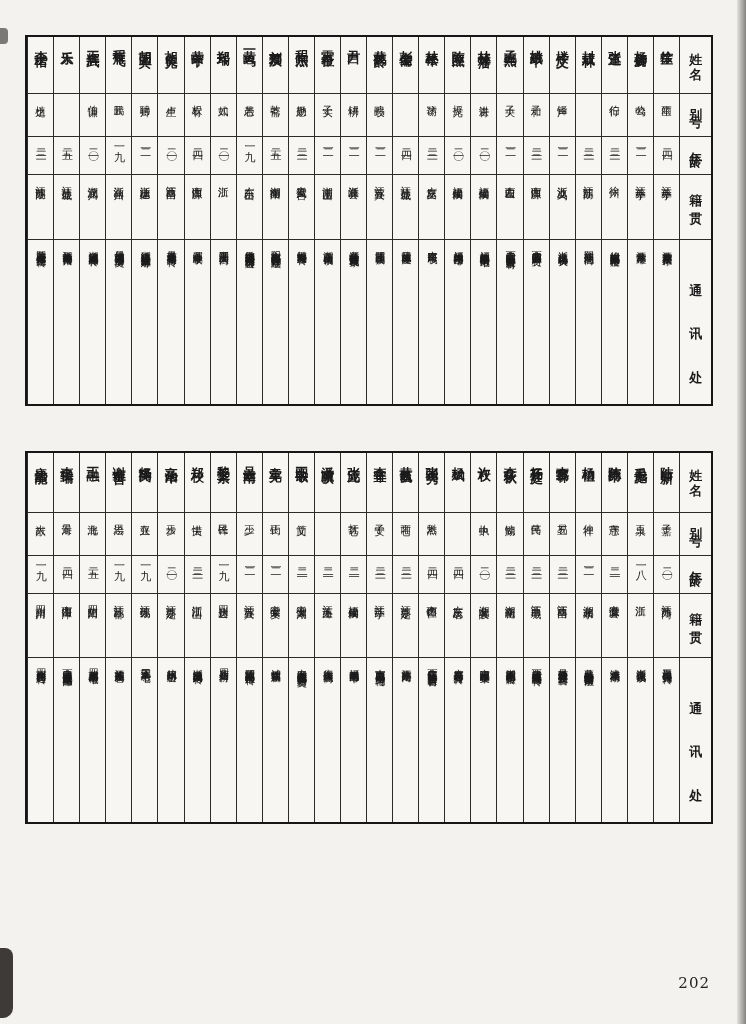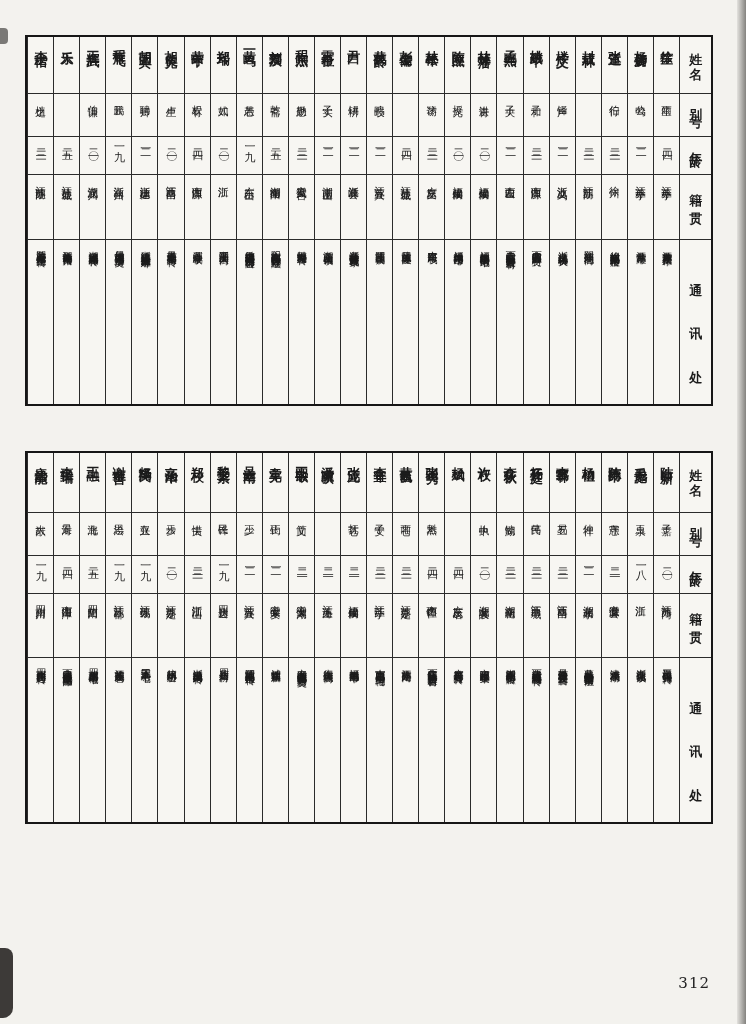--- a/index.html
+++ b/index.html
@@ -956,18 +956,18 @@
     </div>
     <div class="cell c-native">
       <span class="vtxt native-txt">四川南川</span>
     </div>
     <div class="cell c-addr">
       <span class="vtxt addr-txt">四川南川西街韩春廷转</span>
     </div>
   </div>
     </div>
 
-  <div class="page-number">312</div>
+  <div class="page-number">202</div>
 
   <div class="edge-right"></div>
   <div class="blob-bottom-left"></div>
   <div class="mark-top-left"></div>
 </div>
 
 </body></html>

